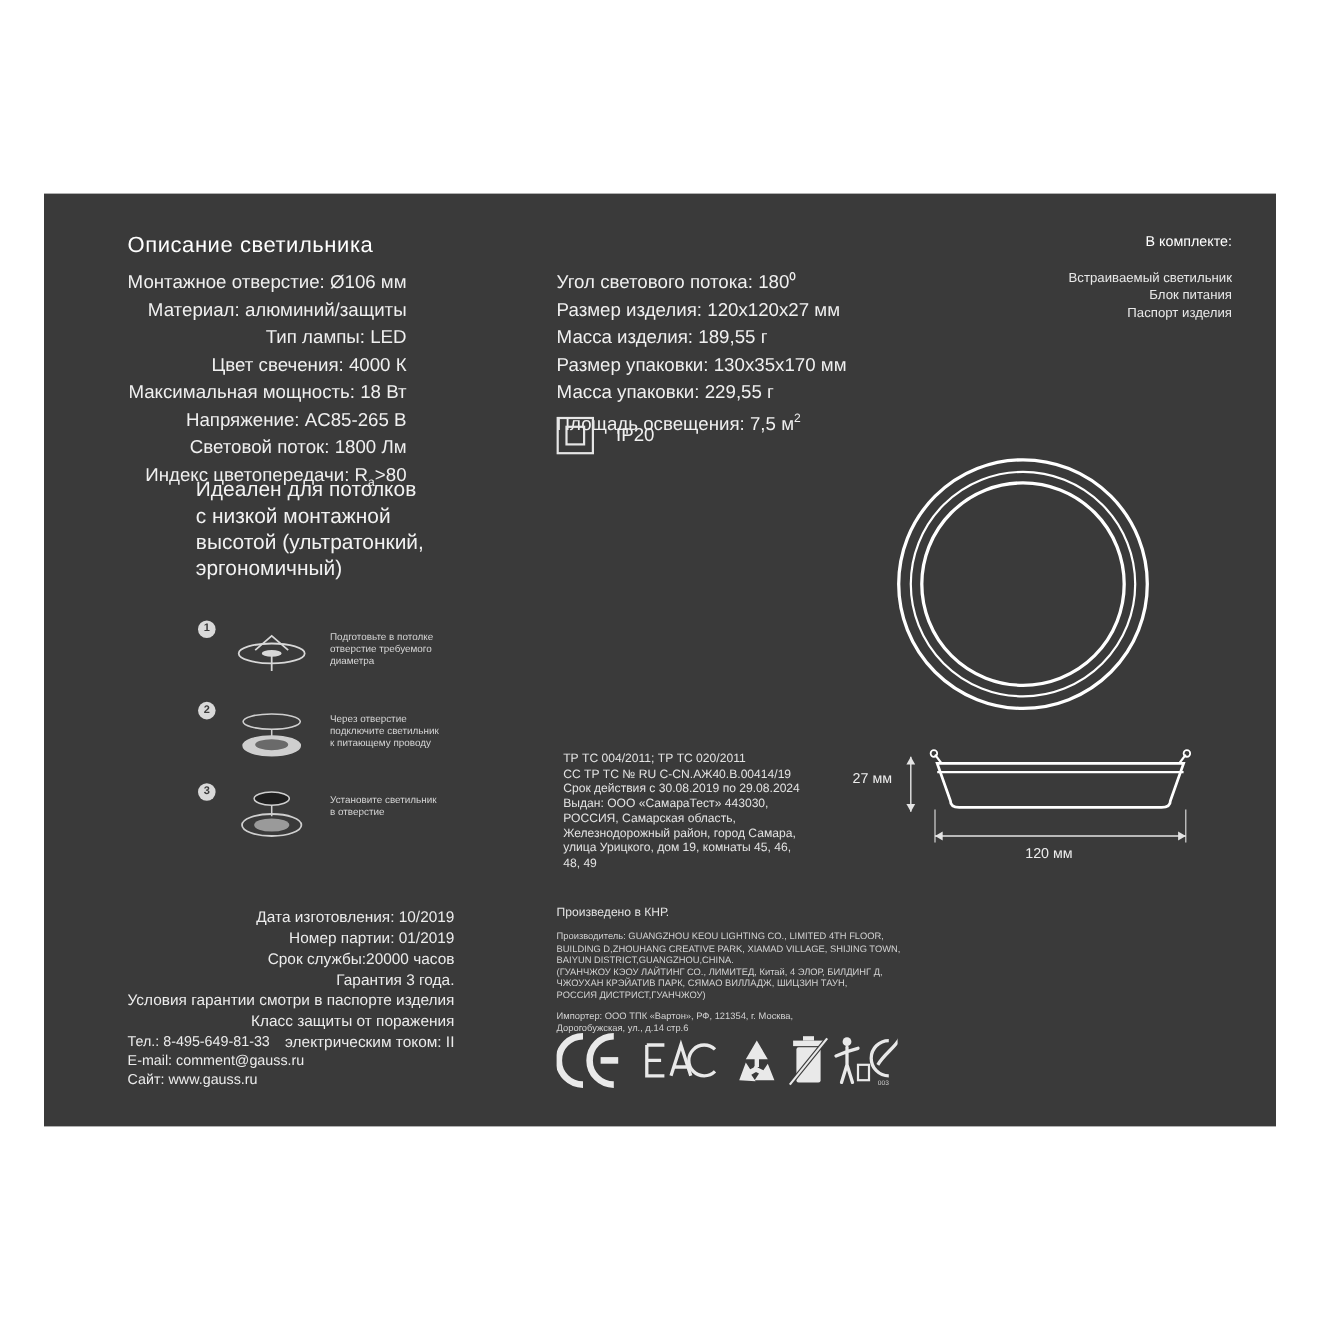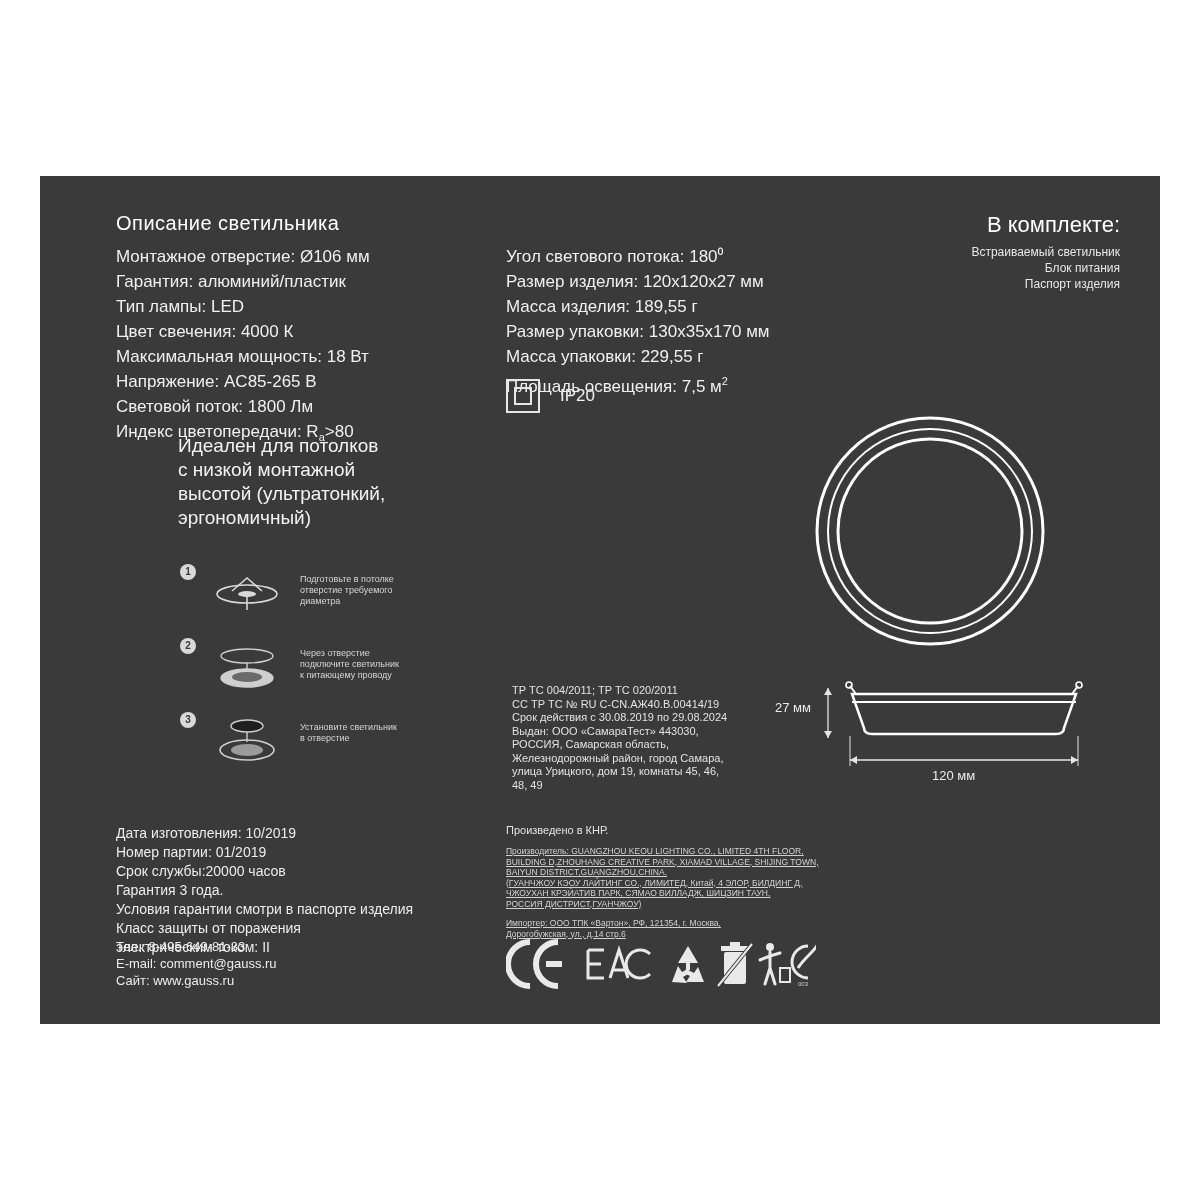--- a/index.html
+++ b/index.html
@@ -35,21 +35,21 @@
     left: 76px; top: 36px;
     font-size: 20px; letter-spacing: .5px; color: #ffffff;
   }
   #spec-list {
     position: absolute;
     left: 76px; top: 68px;
     font-size: 17px;
     line-height: 25px;
     color: #f0f0f0;
   }
-  #spec-list div { white-space: pre; }
+  #spec-list div { white-space: pre; text-align: right; }
   .sup { font-size: 11px; vertical-align: super; }
 
   #ideal {
     position: absolute;
     left: 138px; top: 258px;
     width: 300px;
     font-size: 19px;
     line-height: 24px;
     color: #f2f2f2;
   }
@@ -71,20 +71,21 @@
   }
   .step-art { position: absolute; left: 22px; top: 0; width: 90px; height: 60px; }
 
   
   #made-block {
     position: absolute;
     left: 76px; top: 648px;
     font-size: 14px;
     line-height: 19px;
     color: #ececec;
+    text-align: right;
   }
   #contact-block {
     position: absolute;
     left: 76px; top: 762px;
     font-size: 13px;
     line-height: 17px;
     color: #ececec;
   }
 
   
@@ -120,34 +121,34 @@
     position: absolute; left: 466px; top: 648px;
     font-size: 11px; color: #e2e2e2;
   }
   #manu-block {
     position: absolute; left: 466px; top: 670px;
     width: 390px;
     font-size: 8.5px;
     line-height: 10.5px;
     color: #d2d2d2;
   }
-  #manu-block p { margin: 0 0 9px 0; text-decoration: underline; }
+  #manu-block p { margin: 0 0 9px 0; }
 
   
   #marks {
     position: absolute;
     left: 466px; top: 760px;
     width: 310px; height: 56px;
   }
   #marks svg { display: block; }
 
   
   #kit-title {
     right: 40px; top: 36px;
-    font-size: 22px; color: #ffffff;
+    font-size: 13px; color: #ffffff;
     text-align: center;
   }
   #kit-list {
     position: absolute;
     right: 40px; top: 68px;
     font-size: 12px;
     line-height: 16px;
     color: #e8e8e8;
     text-align: right;
   }
@@ -162,21 +163,21 @@
 </head>
 <body>
 
 <div id="page">
   <div id="panel">
 
     <div class="txt" id="desc-title">Описание светильника</div>
 
     <div id="spec-list">
       <div>Монтажное отверстие: Ø106 мм</div>
-      <div>Гарантия: алюминий/пластик</div>
+      <div>Материал: алюминий/защиты</div>
       <div>Тип лампы: LED</div>
       <div>Цвет свечения: 4000 К</div>
       <div>Максимальная мощность: 18 Вт</div>
       <div>Напряжение: AC85-265 В</div>
       <div>Световой поток: 1800 Лм</div>
       <div><span>Индекс цветопередачи: R</span><span class="sup" style="vertical-align:sub;font-size:11px">a</span><span>&gt;80</span></div>
     </div>
 
     <div id="ideal" style="white-space:pre-line">Идеален для потолков
 с низкой монтажной

